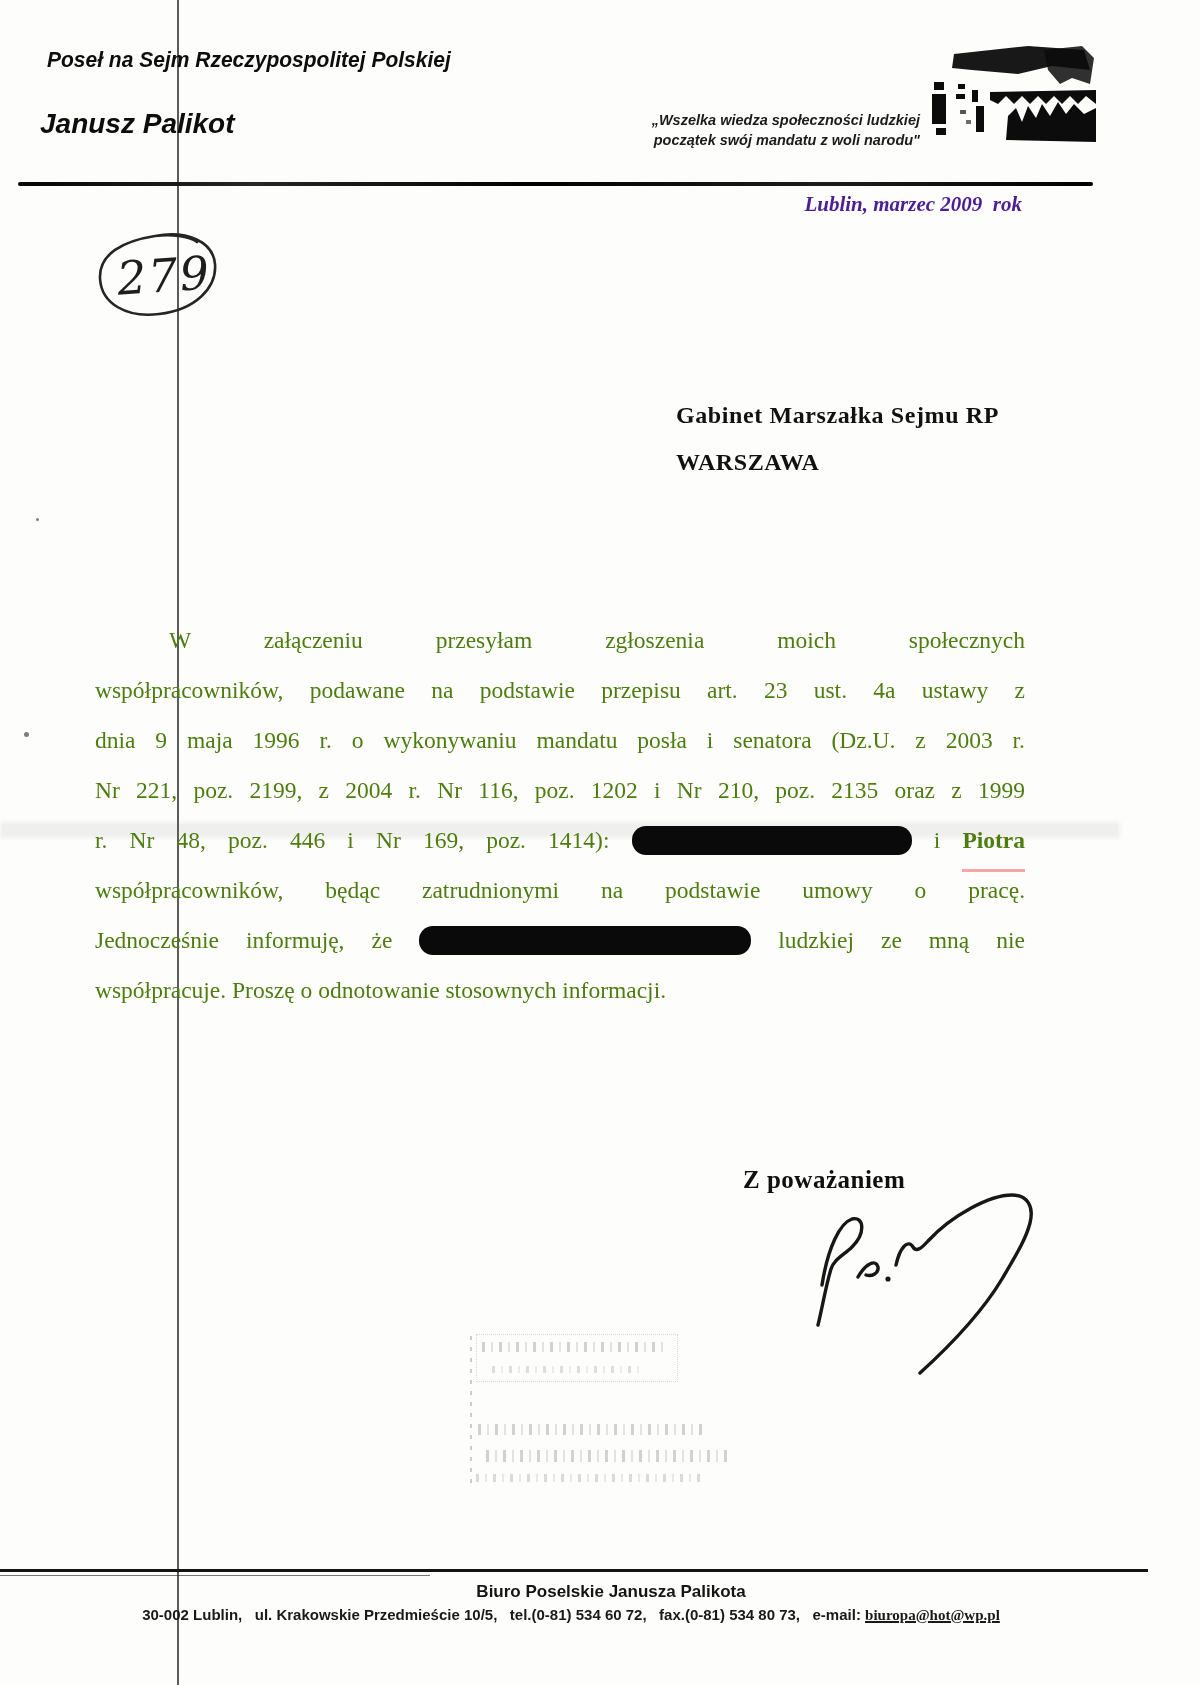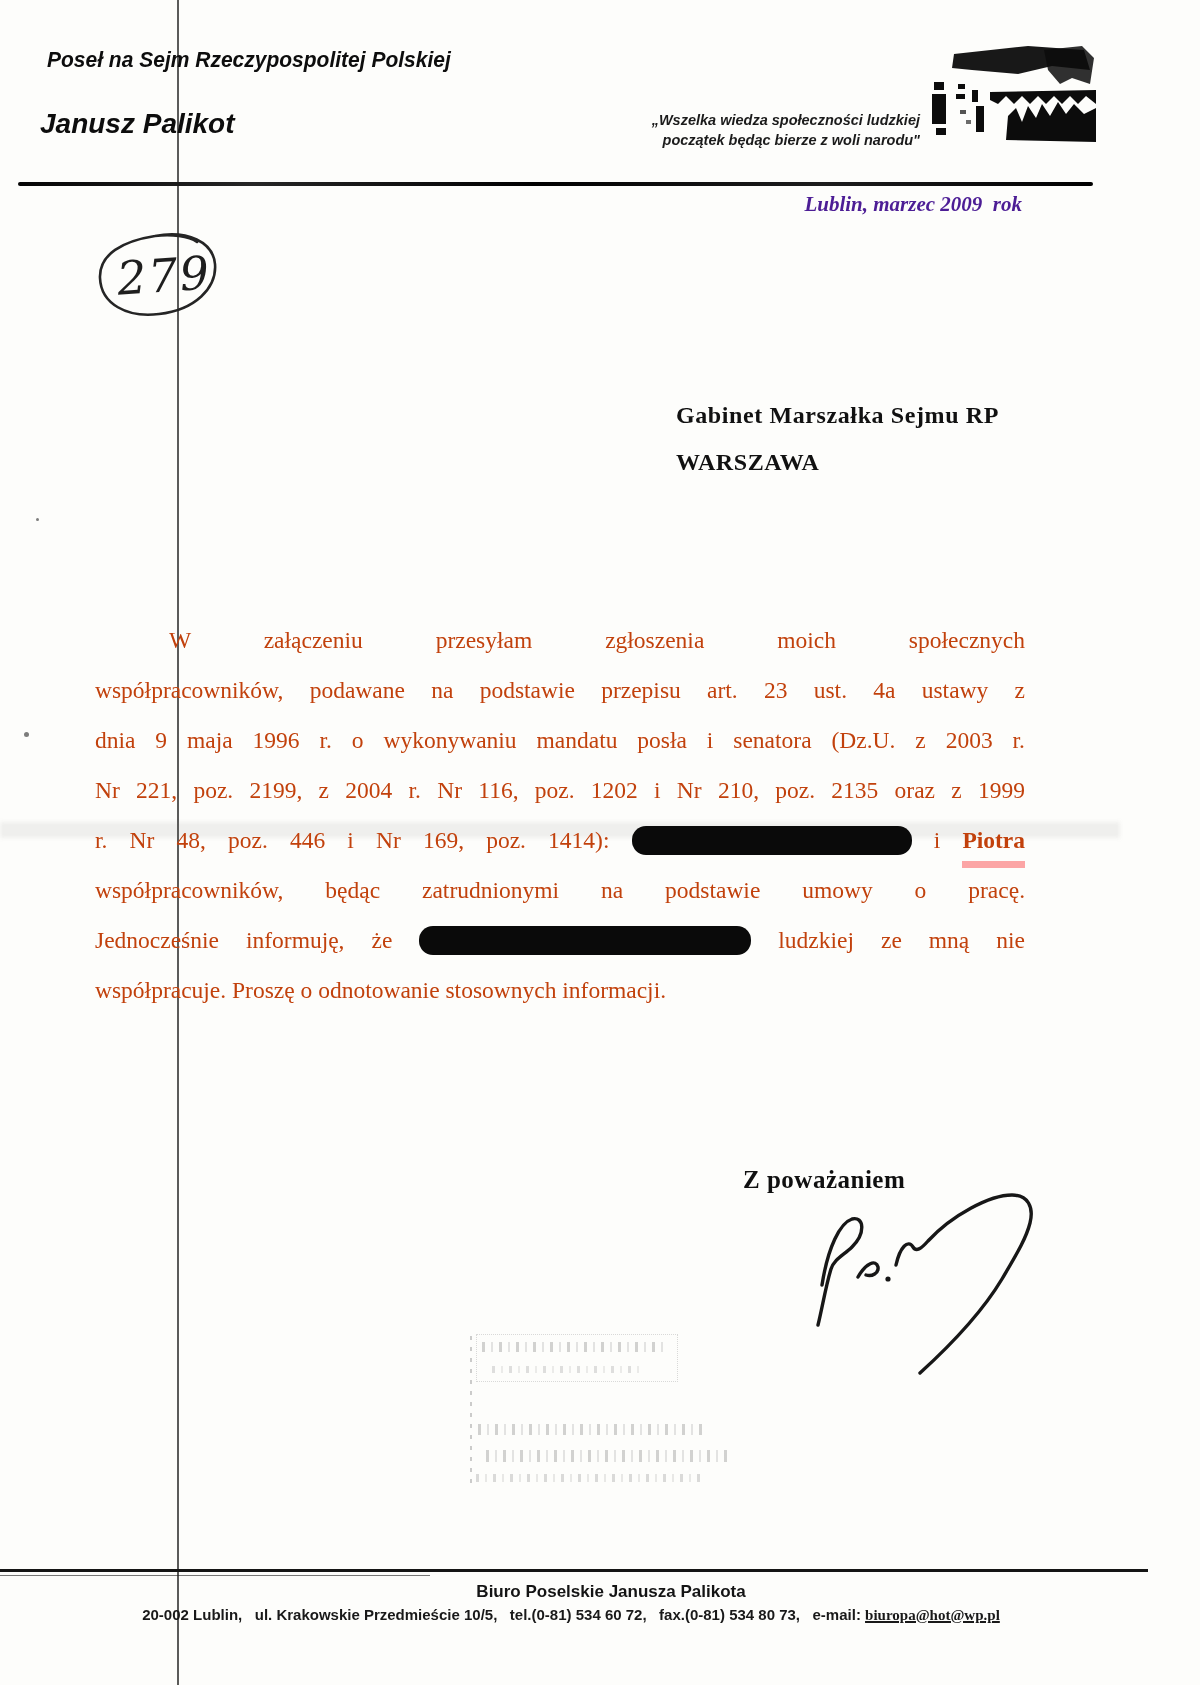--- a/index.html
+++ b/index.html
@@ -61,39 +61,39 @@
 
   .recipient{
     position:absolute;left:676px;top:392px;
     font-weight:bold;font-size:24px;line-height:47px;letter-spacing:0.6px;
     color:#111;
   }
 
   
   .body-text{
     position:absolute;left:95px;top:615px;width:930px;
-    font-size:23.5px;color:#c2410c;
+    font-size:23.5px;color:#4d7c0f;
   }
   .bline{
     height:50px;line-height:50px;
     text-align:justify;text-align-last:justify;
     white-space:normal;
   }
   .bline.indent{padding-left:74px;}
   .bline.left{text-align:center;text-align-last:left;}
   .redaction{
     display:inline-block;vertical-align:middle;
     height:29px;border-radius:14px;background:#0a0a0a;
     transform:translateY(-2px);
   }
   .redaction.bar1{width:280px;}
   .redaction.bar2{width:332px;}
   .bold-underline{
     font-weight:bold;
-    border-bottom:7px solid #fca5a5;padding-bottom:8px;
+    border-bottom:3px solid #fca5a5;padding-bottom:16px;
   }
   .bold-underline.wavy{box-shadow:0 6px 0 -3px rgba(20,20,20,0.75);}
 
   .closing{
     position:absolute;left:743px;top:1166px;
     font-weight:bold;font-size:25px;letter-spacing:0.5px;color:#101010;
   }
   .signature{position:absolute;left:800px;top:1185px;width:285px;height:190px;}
 
   
@@ -138,21 +138,21 @@
 
   <div class="fold-line"></div>
   <div class="scan-band"></div>
   <div class="speck" style="left:24px;top:732px;width:5px;height:5px;"></div>
   <div class="speck" style="left:36px;top:518px;width:3px;height:3px;"></div>
 
   <div class="office-title">Poseł na Sejm Rzeczypospolitej Polskiej</div>
   <div class="deputy-name">Janusz Palikot</div>
   <div class="motto">
     <div>„Wszelka wiedza społeczności ludzkiej</div>
-    <div>początek będąc bierze z woli narodu"</div>
+    <div>początek swój mandatu z woli narodu"</div>
   </div>
 
   <svg class="emblem" viewBox="0 0 164 100" aria-hidden="true">
     <g fill="#0c0c0c">
       <path d="M22 10 L96 2 L152 6 L158 26 L120 22 L86 30 L40 26 L20 24 Z" opacity="0.95"></path>
       <path d="M112 6 L150 2 L162 14 L158 40 L140 34 L128 40 L116 26 Z" opacity="0.85"></path>
       <rect x="2" y="38" width="10" height="8"></rect>
       <rect x="0" y="50" width="14" height="30"></rect>
       <rect x="4" y="84" width="10" height="7"></rect>
       <rect x="26" y="40" width="7" height="5"></rect>
@@ -215,15 +215,15 @@
     <div class="row" style="left:14px;top:14px;width:185px;height:10px;"></div>
     <div class="row" style="left:24px;top:38px;width:150px;height:7px;opacity:0.7;"></div>
     <div class="row" style="left:10px;top:96px;width:225px;height:11px;"></div>
     <div class="row" style="left:18px;top:122px;width:245px;height:12px;"></div>
     <div class="row" style="left:8px;top:146px;width:230px;height:8px;opacity:0.8;"></div>
   </div>
 
   <div class="footer-rule-a"></div>
   <div class="footer-rule-b"></div>
   <div class="footer-office">Biuro Poselskie Janusza Palikota</div>
-  <div class="footer-address"><span>20-002 Lublin,   ul. Krakowskie Przedmieście 10/5,   tel.(0-81) 534 60 72,   fax.(0-81) 534 80 73,   e-mail: </span><span class="email">biuropa@hot@wp.pl</span></div>
+  <div class="footer-address"><span>30-002 Lublin,   ul. Krakowskie Przedmieście 10/5,   tel.(0-81) 534 60 72,   fax.(0-81) 534 80 73,   e-mail: </span><span class="email">biuropa@hot@wp.pl</span></div>
 
 </div>
 
 </body></html>

